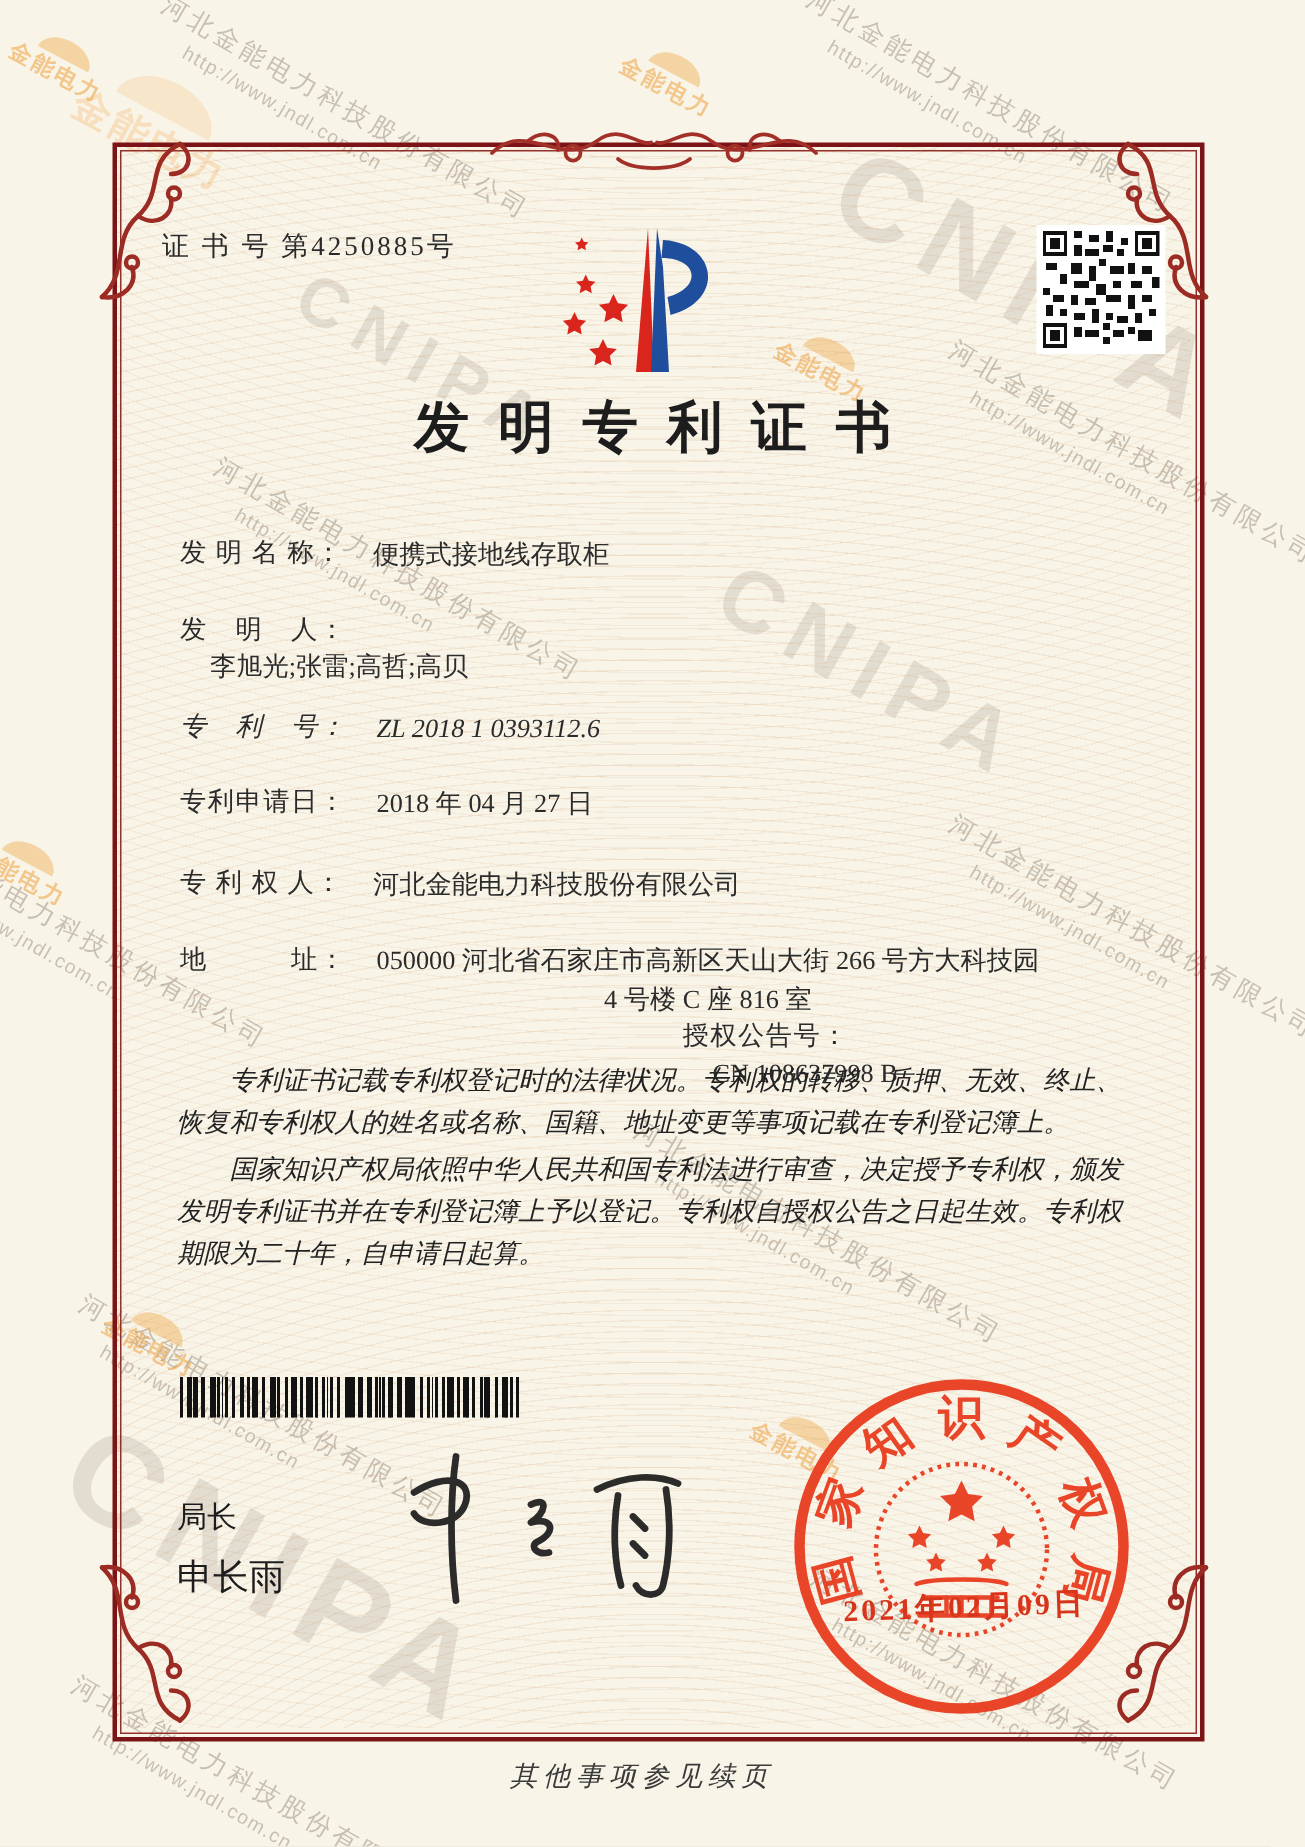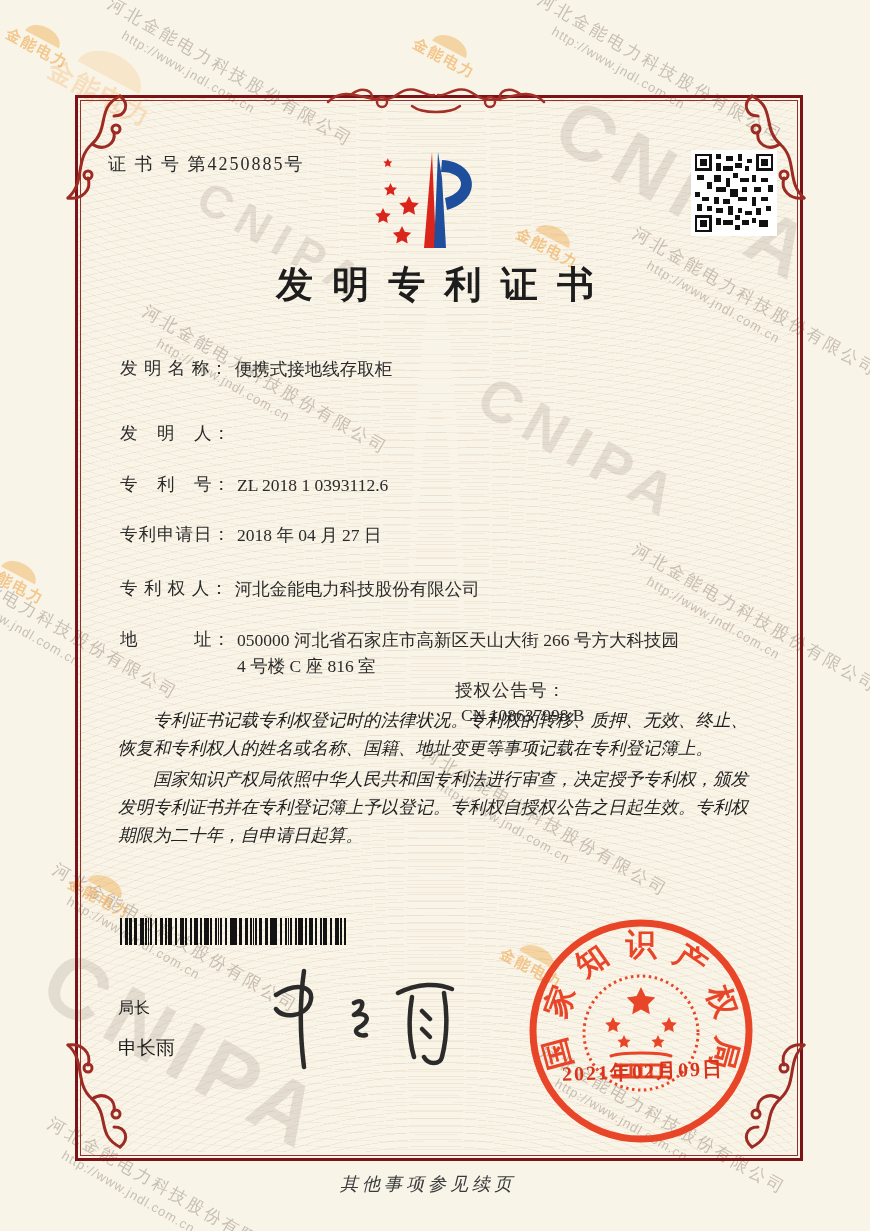--- a/index.html
+++ b/index.html
@@ -45,39 +45,39 @@
   .cert-no{position:absolute;left:108px;top:152px;font-size:18px;letter-spacing:2px;text-align:right;}
   .cnipa-logo{position:absolute;left:350px;top:138px;width:150px;height:115px;}
   .qr{position:absolute;left:691px;top:150px;width:86px;height:86px;background:#fff;padding:4px;box-sizing:border-box;}
   .qr svg{width:100%;height:100%;}
   .doc-title{position:absolute;left:0;top:260px;width:870px;text-align:center;
              font-size:37px;font-weight:bold;letter-spacing:.52em;text-indent:.52em;color:#1d1d1d;}
 
   
   .row{position:absolute;left:120px;font-size:17.5px;display:flex;align-items:flex-start;}
   .row .lbl{white-space:pre;letter-spacing:1px;}
-  .row .val{white-space:pre-line;margin-left:6px;max-width:560px;line-height:1.5;}
-  .row--r0{top:356px;} .row--r1{top:421px;flex-direction:column;} .row--r2{top:472px;}
+  .row .val{white-space:pre-line;margin-left:20px;max-width:560px;line-height:1.5;text-align:center;}
+  .row--r0{top:356px;} .row--r1{top:407px;flex-direction:column;} .row--r2{top:472px;font-style:italic;}
   .row--r3{top:522px;} .row--r4{top:576px;} .row--r5{top:627px;}
   .row--r6{top:678px;} .row--r7{top:678px;left:455px;flex-direction:column;}
 
   
   .body-text{position:absolute;left:118px;top:706px;width:638px;
              font-size:17.5px;line-height:1.62;font-style:italic;color:#222;}
   .body-text p{margin:0 0 2px;text-indent:2em;}
 
   
   .barcode{position:absolute;left:120px;top:918px;width:226px;height:27px;
       background:
         repeating-linear-gradient(90deg,#121212 0 2px,rgba(0,0,0,0) 2px 5px),
         repeating-linear-gradient(90deg,#121212 0 1px,rgba(0,0,0,0) 1px 7px),
         repeating-linear-gradient(90deg,rgba(0,0,0,0) 0 9px,#121212 9px 11px,rgba(0,0,0,0) 11px 13px);}
-  .director-label{position:absolute;left:118px;top:998px;font-size:16px;
+  .director-label{position:absolute;left:118px;top:998px;font-size:20px;
       font-family:"Liberation Sans","DejaVu Sans",sans-serif;color:#1c1c1c;}
-  .director-name{position:absolute;left:118px;top:1035px;font-size:19px;
+  .director-name{position:absolute;left:118px;top:1035px;font-size:24px;
       font-family:"Liberation Sans","DejaVu Sans",sans-serif;color:#1c1c1c;}
   .signature{position:absolute;left:252px;top:965px;width:215px;height:110px;}
 
   .seal{position:absolute;left:525px;top:915px;width:232px;height:232px;opacity:.93;}
   .seal-date{position:absolute;left:538px;top:1058px;width:210px;text-align:center;
       color:#d8341b;font-size:20px;letter-spacing:2px;transform:rotate(-2deg);font-weight:bold;}
 
   .page-num{position:absolute;left:0;top:1122px;width:870px;text-align:center;
       font-size:16.5px;letter-spacing:3px;color:#333;}
   .footer-note{position:absolute;left:0;top:1172px;width:856px;text-align:center;
@@ -290,20 +290,21 @@
   </div>
 
   <div class="doc-title">发明专利证书</div>
 
   <div class="row row--r0">
     <span class="lbl">发 明 名 称：</span>
     <span class="val">便携式接地线存取柜</span>
   </div>
   <div class="row row--r1">
     <span class="lbl">发　明　人：</span>
+    <span class="val">李旭光;张雷;高哲;高贝</span>
   </div>
   <div class="row row--r2">
     <span class="lbl">专　利　号：</span>
     <span class="val">ZL 2018 1 0393112.6</span>
   </div>
   <div class="row row--r3">
     <span class="lbl">专利申请日：</span>
     <span class="val">2018 年 04 月 27 日</span>
   </div>
   <div class="row row--r4">

